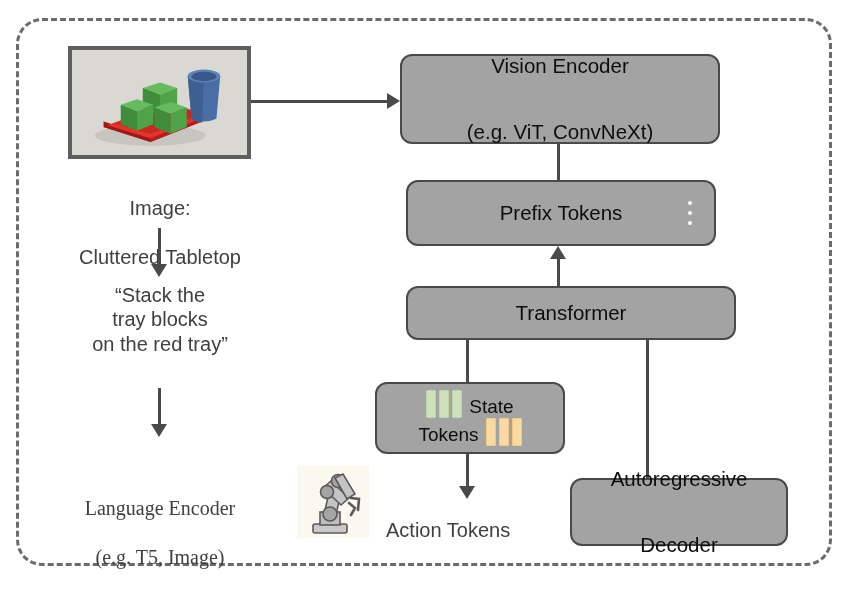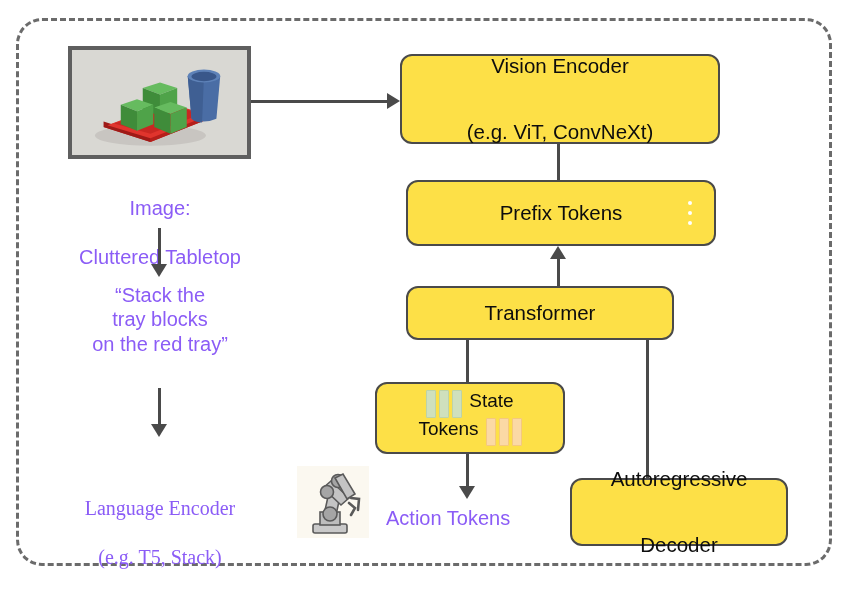--- a/index.html
+++ b/index.html
@@ -29,40 +29,40 @@
     box-sizing: border-box;
     border: 3px dashed #6b6b6b;
     border-radius: 26px;
     background: transparent;
   }
 
   
   .node {
     position: absolute;
     box-sizing: border-box;
-    background: #fde047;
+    background: #a3a3a3;
     border: 2.6px solid #4a4a4a;
     border-radius: 12px;
     display: flex;
     flex-direction: column;
     align-items: center;
     justify-content: center;
     text-align: center;
     line-height: 1.18;
     color: #0d0d0d;
   }
   .node .line1 { display: block; }
   .node .line2 { display: block; margin-top: 41px; }
 
   
   .textlabel {
     position: absolute;
     text-align: center;
     line-height: 1.22;
-    color: #8b5cf6;
+    color: #404040;
     white-space: pre-line;
   }
 
   
   .connector {
     position: absolute;
     background: #4a4a4a;
   }
   .conn-v { width: 2.6px; }
   .conn-h { height: 2.6px; }
@@ -110,21 +110,21 @@
     width: 72px;
     height: 72px;
     background: #fbf8f0;
     overflow: hidden;
   }
   .robot-icon svg { display: block; width: 100%; height: 100%; }
 
   
   .state-row {
     display: flex;
-    align-items: flex-start;
+    align-items: flex-end;
     justify-content: center;
     gap: 7px;
   }
   .tok-group {
     display: inline-flex;
     gap: 3px;
   }
   .tok {
     width: 8px;
     height: 26px;
@@ -148,21 +148,21 @@
     width: 4px;
     height: 4px;
     border-radius: 50%;
     background: #ffffff;
   }
 
   
   .fs-node   { font-size: 20.5px; }
   .fs-label  { font-size: 20px; }
   .fs-state  { font-size: 19px; }
-  .fs-action { font-size: 20px; }
+  .fs-action { font-size: 20px; margin-top: 12px; }
 </style>
 </head>
 <body>
 
 <div id="canvas">
 
   <div class="dashed-frame"></div>
 
   <div class="photo">
     <svg viewBox="0 0 183 113" preserveAspectRatio="none">
@@ -216,21 +216,21 @@
 
   <div class="textlabel fs-label" style="left:40px; top:283px; width:240px;">“Stack the
 tray blocks
 on the red tray”</div>
 
   <div class="connector conn-v" style="left:158px; top:388px; height:38px;"></div>
   <div class="arrowhead arrow-down" style="left:151px; top:424px;"></div>
 
   <div class="textlabel fs-label" style="left:20px; top:472px; width:280px;font-family:Liberation Serif, serif;">
     <div>Language Encoder</div>
-    <div>(e.g. T5, Stack)</div>
+    <div>(e.g. T5, Image)</div>
   </div>
 
   <div class="connector conn-h" style="left:251px; top:100px; width:142px;"></div>
   <div class="arrowhead arrow-right" style="left:387px; top:93px;"></div>
 
   <div class="node fs-node" style="left:400px; top:54px; width:320px; height:90px;">
     <span class="line1">Vision Encoder</span>
     <span class="line2">(e.g. ViT, ConvNeXt)</span>
   </div>
 
@@ -241,21 +241,21 @@
     <span class="vdots">
       <i></i>
         <i></i>
         <i></i>
     </span>
   </div>
 
   <div class="connector conn-v" style="left:557px; top:258px; height:30px;"></div>
   <div class="arrowhead arrow-up" style="left:550px; top:246px;"></div>
 
-  <div class="node fs-node" style="left:406px; top:286px; width:268px; height:54px;">
+  <div class="node fs-node" style="left:406px; top:286px; width:330px; height:54px;">
     <span class="line1">Transformer</span>
   </div>
 
   <div class="connector conn-v" style="left:466px; top:339px; height:44px;"></div>
 
   <div class="connector conn-v" style="left:646px; top:339px; height:140px;"></div>
 
   <div class="node fs-state" style="left:375px; top:382px; width:190px; height:72px; padding:0 10px;">
     <div class="state-row">
       <span class="tok-group">

